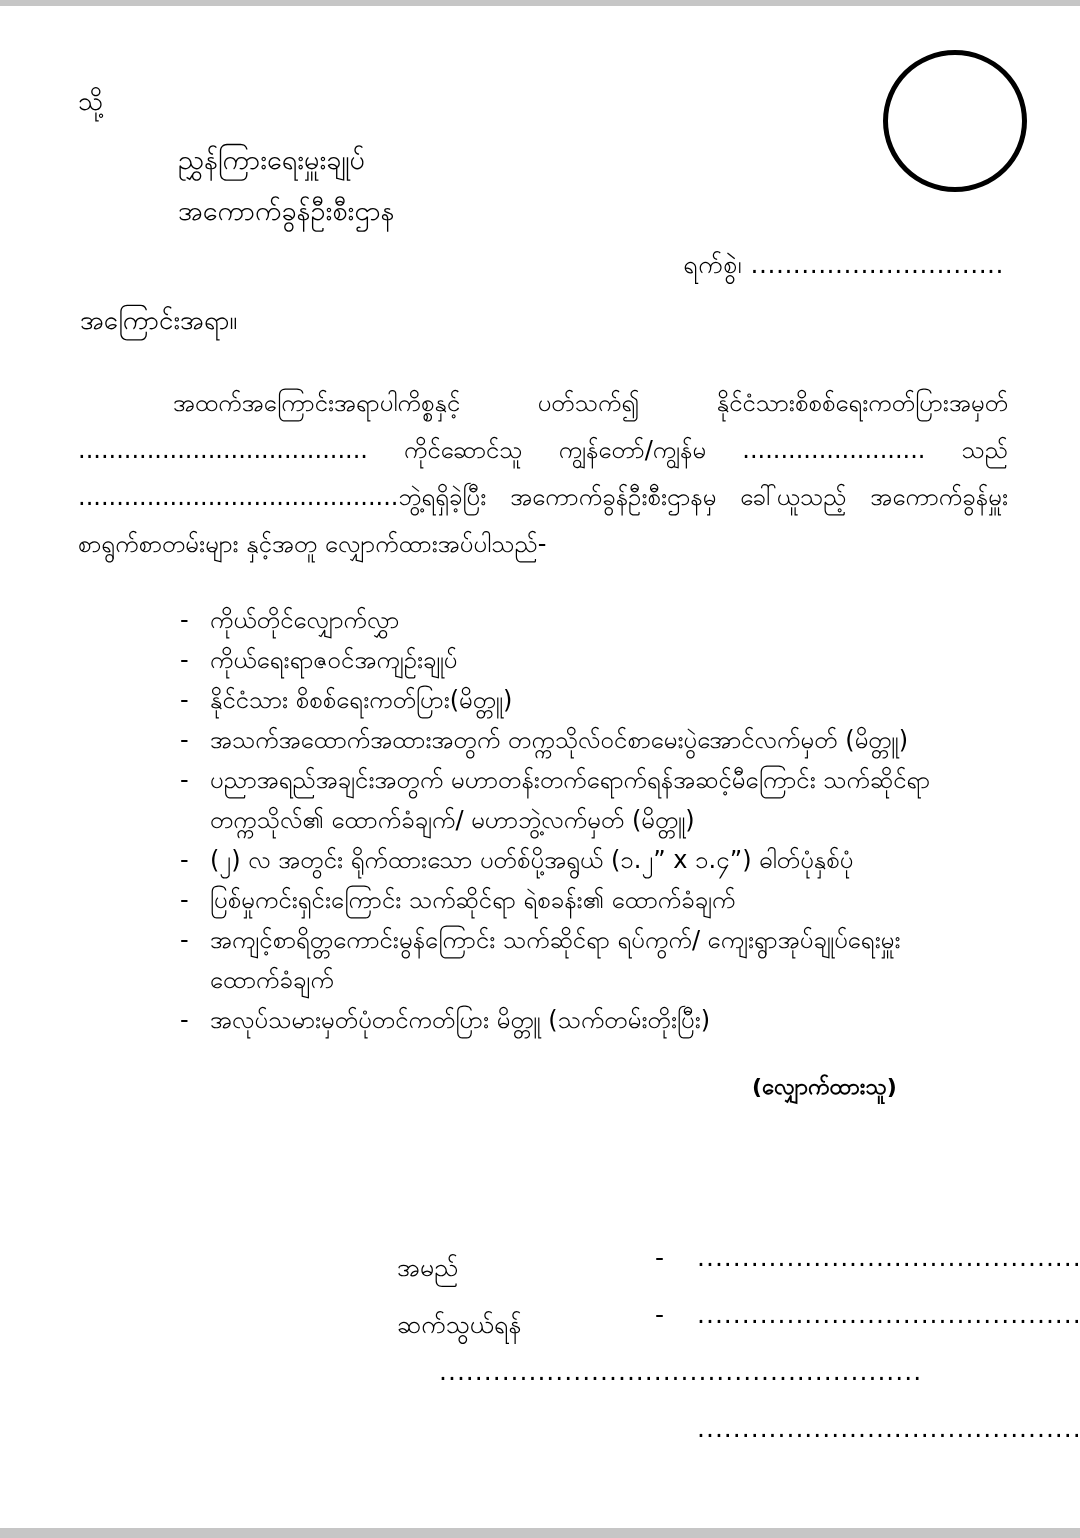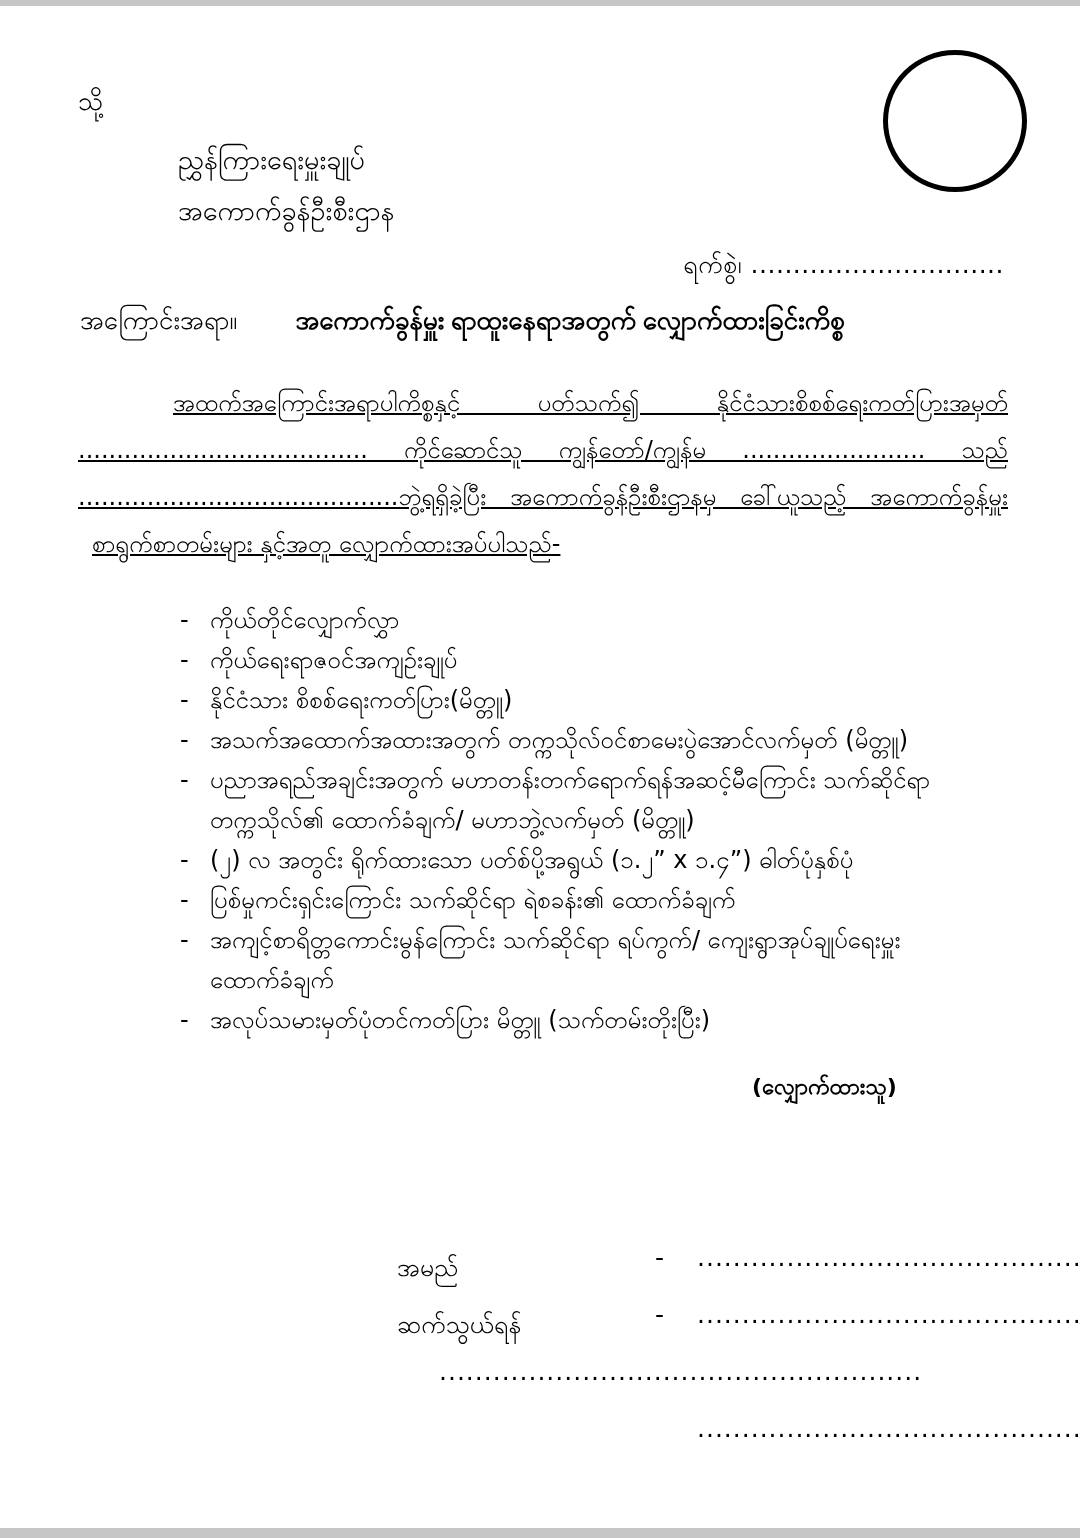--- a/index.html
+++ b/index.html
@@ -24,24 +24,24 @@
     width:134px;height:132px;
     border:5px solid #000;border-radius:50%;
     background:transparent;
   }
 
   .date-line{position:absolute;top:240px;right:76px;font-size:25px;letter-spacing:.5px;margin-top:8px;}
 
   .subject-row{position:absolute;left:80px;top:303px;width:930px;font-size:26px;display:flex;gap:58px;align-items:baseline;font-family:Liberation Serif, serif;}
   .subject-row .subject-title{font-weight:700;}
 
-  .body-para{position:absolute;left:78px;top:380px;width:930px;font-size:24px;line-height:47px;text-decoration:underline;}
+  .body-para{position:absolute;left:78px;top:380px;width:930px;font-size:24px;line-height:47px;}
   .body-para .line{text-align:justify;text-align-last:justify;}
   .body-para .line.first{text-indent:95px;}
-  .body-para .line.last{text-align:center;text-align-last:left;margin-left:14px;}
+  .body-para .line.last{text-align:center;text-align-last:left;}
 
   .doc-list{position:absolute;left:180px;top:600px;width:800px;font-size:24px;line-height:40px;}
   .doc-item{display:flex;gap:16px;}
   .doc-item .marker{flex:0 0 14px;}
   .doc-item .text{flex:1;}
 
   .applicant-heading{position:absolute;left:752px;top:1072px;font-size:22px;font-weight:700;}
 
   .sig-block{position:absolute;left:397px;top:1243px;font-size:25px;}
   .sig-row{display:flex;align-items:flex-start;height:57px;}
@@ -62,21 +62,20 @@
     <div>ညွှန်ကြားရေးမှူးချုပ်</div>
     <div>အကောက်ခွန်ဦးစီးဌာန</div>
   </div>
 
   <div class="seal-circle"></div>
 
   <div class="date-line">ရက်စွဲ၊ ..............................</div>
 
   <div class="subject-row">
     <span class="subject-label">အကြောင်းအရာ။</span>
-    <span class="subject-title">အကောက်ခွန်မှူး ရာထူးနေရာအတွက် လျှောက်ထားခြင်းကိစ္စ</span>
   </div>
 
   <div class="body-para">
     <div class="line first">အထက်အကြောင်းအရာပါကိစ္စနှင့် ပတ်သက်၍ နိုင်ငံသားစိစစ်ရေးကတ်ပြားအမှတ်</div>
     <div class="line">...................................... ကိုင်ဆောင်သူ ကျွန်တော်/ကျွန်မ ........................ သည်</div>
     <div class="line">..........................................ဘွဲ့ရရှိခဲ့ပြီး အကောက်ခွန်ဦးစီးဌာနမှ ခေါ်ယူသည့် အကောက်ခွန်မှူး</div>
     <div class="line last">စာရွက်စာတမ်းများ နှင့်အတူ လျှောက်ထားအပ်ပါသည်-</div>
   </div>
 
   <div class="doc-list">

